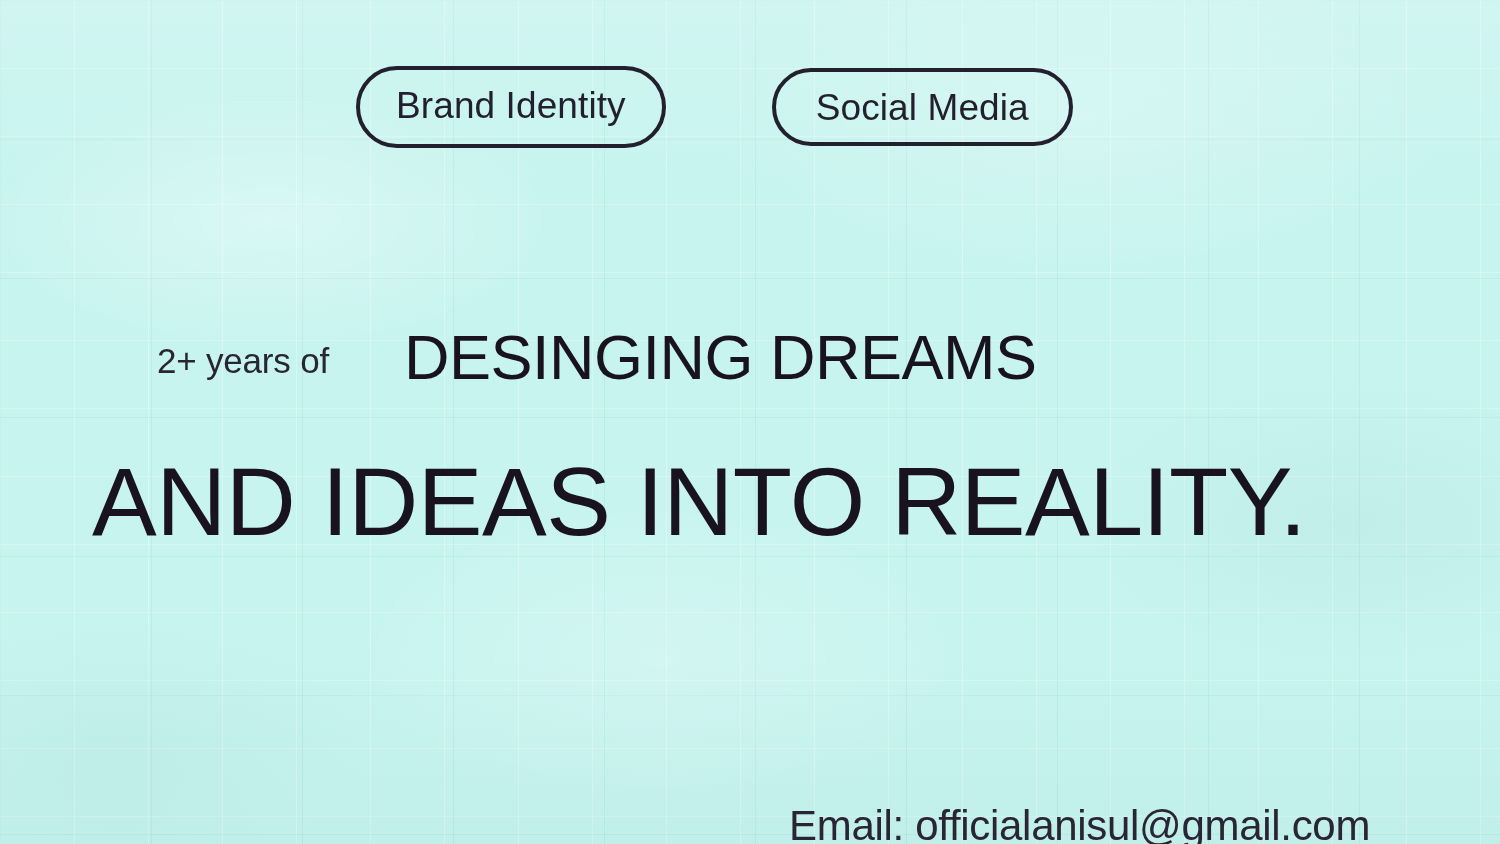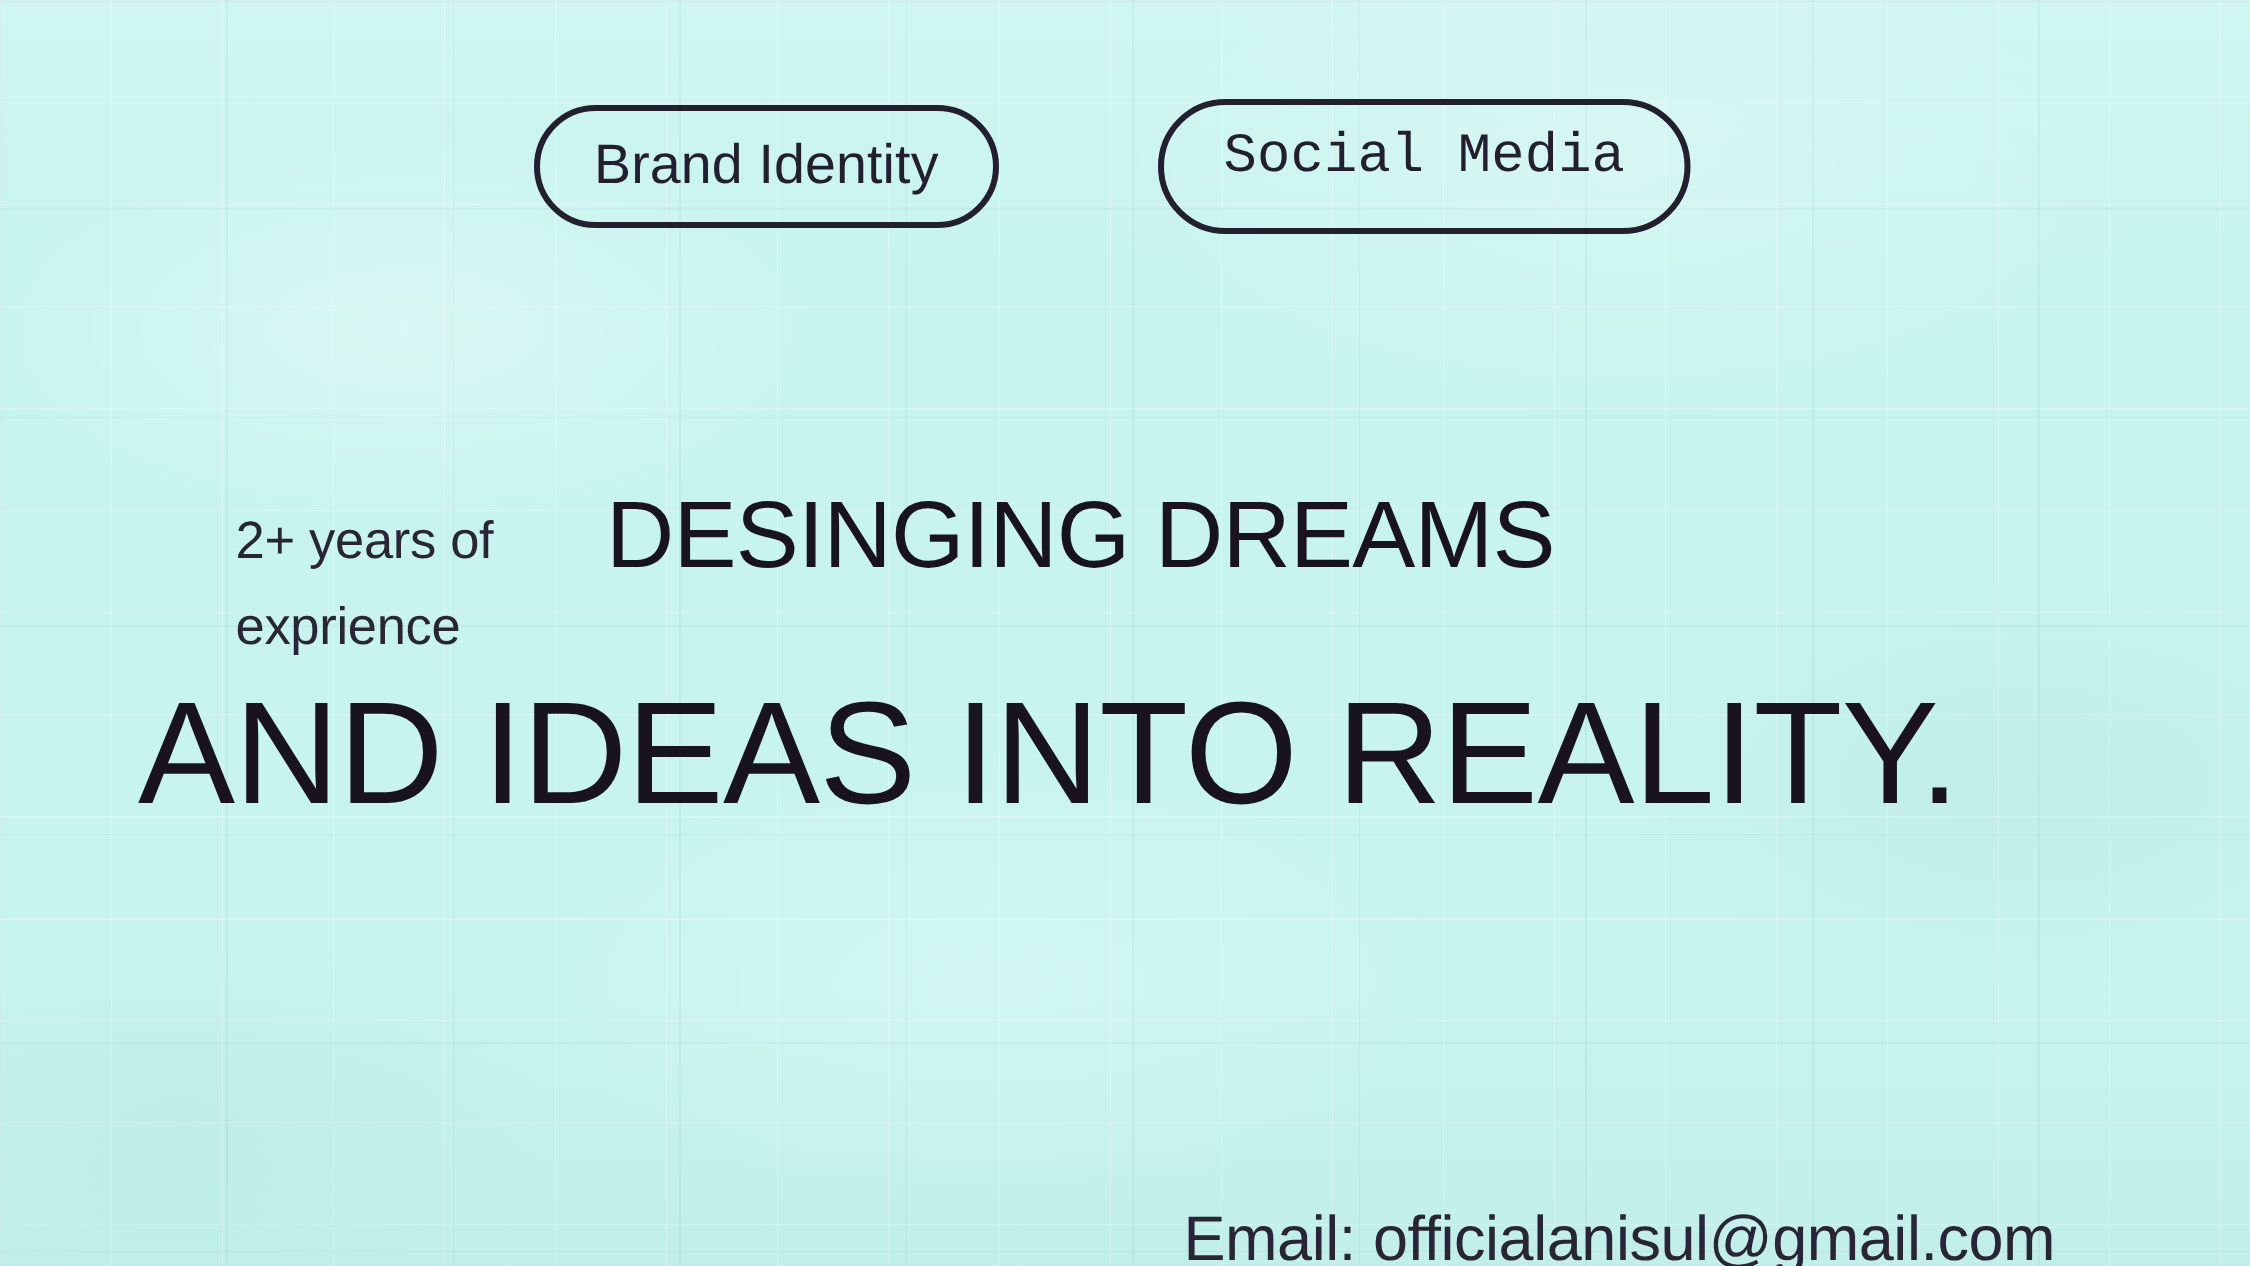--- a/index.html
+++ b/index.html
@@ -98,22 +98,21 @@
     font-weight: 400;
     letter-spacing: 0.1px;
     line-height: 1;
     padding: 17px 36px 20px 36px;
     background: transparent;
     white-space: nowrap;
     font-family: "Liberation Sans", sans-serif;
   }
 
   .badge.b2 {
-    padding: 17px 40px 28px 40px;
-    font-family: Liberation Mono, monospace;
+    padding: 17px 40px 16px 40px;
   }
 
   
   #kicker {
     position: absolute;
     left: 157px;
     top: 326px;
     width: 232px;
     color: #2a2535;
     font-size: 35px;
@@ -176,21 +175,20 @@
   <div class="tex tex-blotch"></div>
   <div class="tex tex-vign"></div>
 
   <div id="badges">
     <div class="badge b1">Brand Identity</div>
     <div class="badge b2">Social Media</div>
   </div>
 
   <div id="kicker">
     <span class="kl">2+ years of</span>
-    <span class="kl">exprience</span>
   </div>
 
   <div class="headline" id="headline-1">DESINGING DREAMS</div>
 
   <div class="headline" id="headline-2">AND IDEAS INTO REALITY.</div>
 
   <div id="contact">Email: officialanisul@gmail.com</div>
 
 </div>
 

